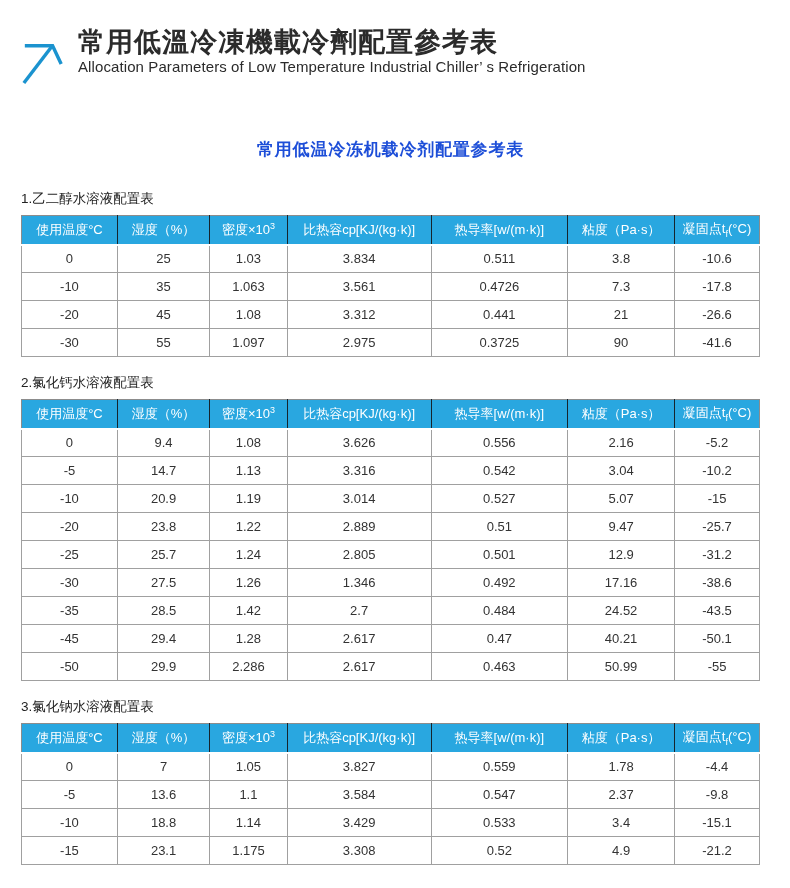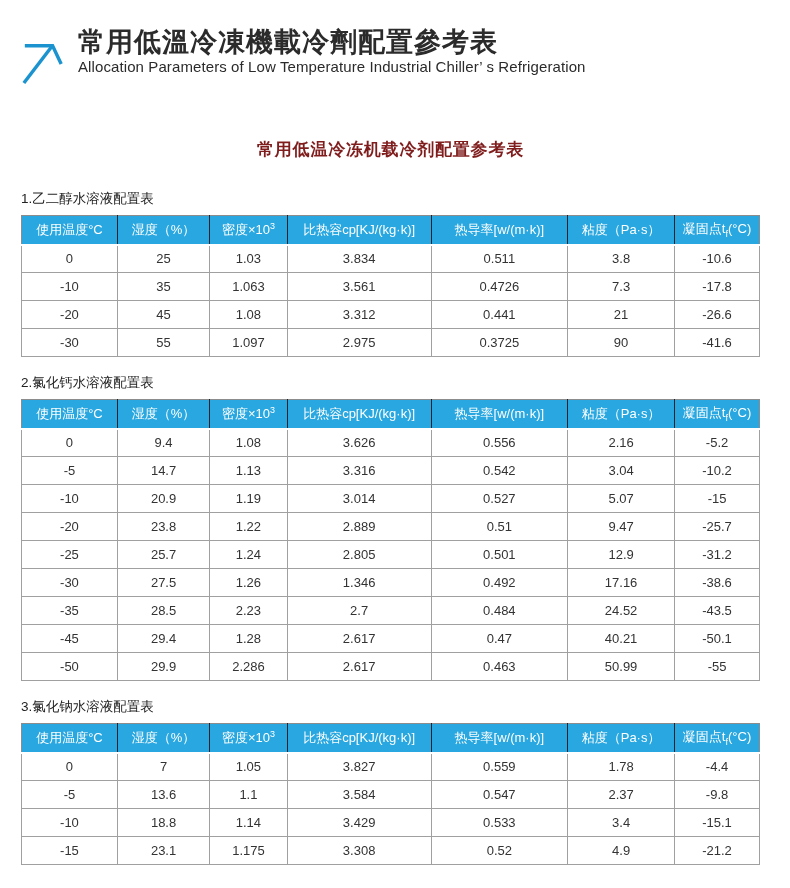--- a/index.html
+++ b/index.html
@@ -28,21 +28,21 @@
     letter-spacing:1px;line-height:1.2;white-space:nowrap;
   }
   .brand-sub{
     font-size:15px;font-weight:400;color:#2b2b2b;
     margin-top:0;white-space:nowrap;letter-spacing:0.1px;
   }
 
   
   .doc-title{
     margin-top:47px;text-align:center;
-    font-size:17px;font-weight:700;color:#7f1d1d;letter-spacing:0.8px;
+    font-size:17px;font-weight:700;color:#1d4ed8;letter-spacing:0.8px;
   }
 
   
   .caption{font-size:13.5px;color:#222;margin:17px 0 7px 0;font-weight:400;}
   #tables-root{margin-top:29px;}
 
   table{
     width:100%;border-collapse:collapse;table-layout:fixed;
     border:1px solid var(--outer);
   }
@@ -221,21 +221,21 @@
               <td>27.5</td>
               <td>1.26</td>
               <td>1.346</td>
               <td>0.492</td>
               <td>17.16</td>
               <td>-38.6</td>
             </tr>
             <tr>
               <td>-35</td>
               <td>28.5</td>
-              <td>2.23</td>
+              <td>1.42</td>
               <td>2.7</td>
               <td>0.484</td>
               <td>24.52</td>
               <td>-43.5</td>
             </tr>
             <tr>
               <td>-45</td>
               <td>29.4</td>
               <td>1.28</td>
               <td>2.617</td>

